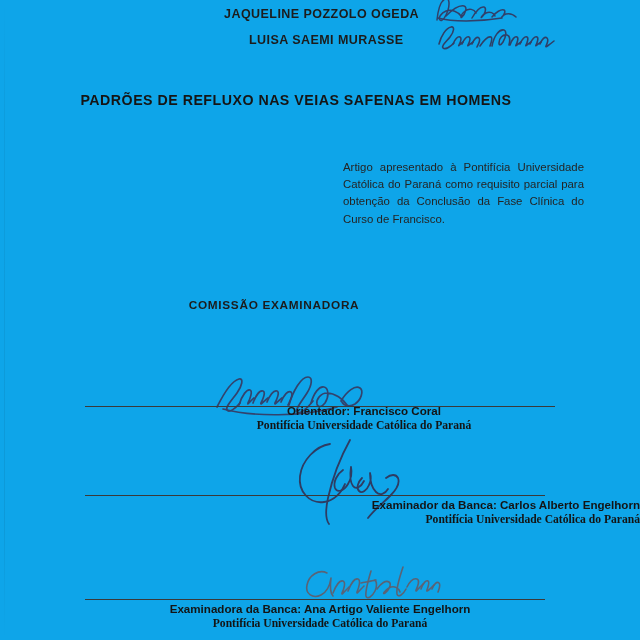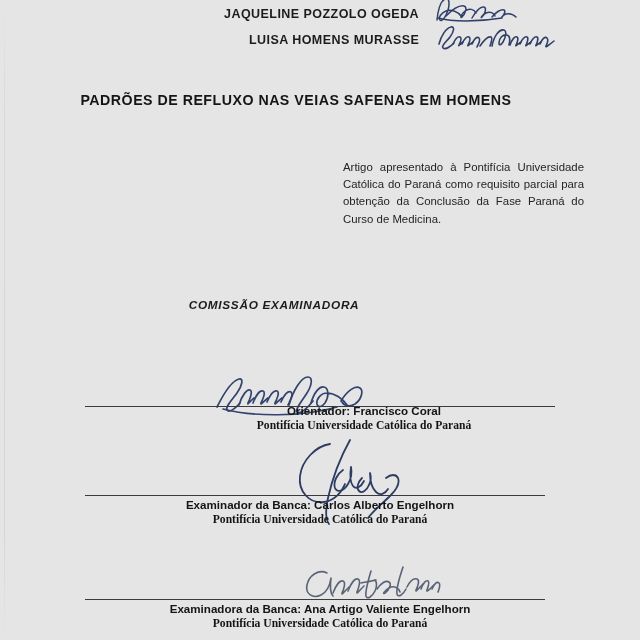--- a/index.html
+++ b/index.html
@@ -13,21 +13,21 @@
     position: relative;
     overflow: hidden;
     font-family: "Liberation Sans", sans-serif;
     color: #1a1a1a;
     -webkit-font-smoothing: antialiased;
   }
 
   .page {
     position: absolute;
     inset: 0;
-    background: #e5e5e5;
+    background: #0ea5e9;
   }
 
   
   .page-edge-left {
     position: absolute;
     left: 4px;
     top: 0;
     width: 1px;
     height: 640px;
     background: linear-gradient(to bottom, rgba(0,0,0,0.0) 0%, rgba(0,0,0,0.05) 18%, rgba(0,0,0,0.07) 82%, rgba(0,0,0,0.0) 100%);
@@ -78,21 +78,20 @@
   .committee-heading {
     position: absolute;
     left: 0;
     top: 298px;
     width: 548px;
     text-align: center;
     font-weight: bold;
     font-size: 11.8px;
     letter-spacing: 0.7px;
     color: #1c1c1c;
-    font-style: italic;
   }
 
   
   .sig-block { position: absolute; }
   .sig-rule {
     position: absolute;
     height: 1px;
     background: #3a3a3a;
   }
   .sig-caption {
@@ -131,21 +130,21 @@
       <g stroke="#31406a" stroke-width="1.5">
         <path d="M5 24 C6 14, 9 5, 13 3 C17 1, 18 7, 16 14 C14 21, 10 26, 8 24 C6 22, 9 17, 14 15 C20 13, 26 16, 29 20"></path>
         <path d="M14 20 C20 14, 27 9, 32 10 C36 11, 33 18, 30 21 C28 23, 29 18, 33 15 C37 12, 42 13, 44 17"></path>
         <path d="M40 22 C44 15, 48 10, 52 11 C55 12, 53 18, 50 21 C48 23, 50 19, 54 17 C58 15, 62 17, 63 20"></path>
         <path d="M60 21 C64 16, 69 13, 72 14 C74 15, 72 19, 70 21 C69 22, 71 19, 74 18 C78 17, 82 19, 84 21"></path>
         <path d="M6 22 C20 26, 46 26, 70 22"></path>
       </g>
     </svg>
   </div>
 
-  <div class="author-line" id="author-2">LUISA HOMENS MURASSE</div>
+  <div class="author-line" id="author-2">LUISA SAEMI MURASSE</div>
 
   <div class="ink" style="left:436px; top:24px;">
     <svg width="126" height="30" viewBox="0 0 126 30">
       <g stroke="#2f3f66" stroke-width="1.6">
         <path d="M3 20 C5 12, 10 4, 15 3 C19 2, 18 8, 14 13 C10 18, 5 22, 7 24 C9 26, 14 23, 18 19"></path>
         <path d="M17 20 C19 15, 22 12, 24 13 C26 14, 24 19, 23 21 C22 23, 24 20, 27 18"></path>
         <path d="M26 20 C28 15, 31 12, 33 13 C35 14, 33 19, 32 21 C31 23, 34 20, 37 18"></path>
         <path d="M36 20 C38 15, 41 12, 43 14 C45 16, 42 21, 41 23"></path>
         <path d="M44 22 C48 16, 52 12, 55 13 C57 14, 55 19, 54 22"></path>
         <path d="M56 22 C58 12, 63 5, 68 6 C71 7, 70 13, 67 18 C65 21, 63 22, 63 19 C63 14, 67 10, 71 11 C74 12, 74 17, 73 21"></path>
@@ -155,21 +154,21 @@
         <path d="M104 20 C106 15, 109 12, 111 14 C113 16, 111 20, 110 22 C109 24, 113 21, 118 17"></path>
       </g>
     </svg>
   </div>
 
   <div class="title-block">
     <div class="title-line">PADRÕES DE REFLUXO NAS VEIAS SAFENAS EM HOMENS</div>
   </div>
 
   <div class="statement">
-    <span>Artigo apresentado à Pontifícia Universidade Católica do Paraná como requisito parcial para obtenção da Conclusão da Fase Paraná do Curso de Medicina.</span>
+    <span>Artigo apresentado à Pontifícia Universidade Católica do Paraná como requisito parcial para obtenção da Conclusão da Fase Clínica do Curso de Francisco.</span>
   </div>
 
   <div class="committee-heading">COMISSÃO EXAMINADORA</div>
 
   <div class="sig-block">
     <div class="ink" style="left:213px; top:371px;">
       <svg width="160" height="48" viewBox="0 0 160 48">
         <g stroke="#33436d" stroke-width="1.7">
           <path d="M4 36 C10 24, 18 10, 26 8 C31 7, 29 15, 24 22 C19 29, 12 36, 14 39 C16 42, 22 38, 27 32"></path>
           <path d="M26 34 C29 24, 34 18, 37 19 C40 20, 37 28, 35 32 C34 35, 37 30, 41 27"></path>
@@ -196,21 +195,21 @@
         <g stroke="#2e3c63" stroke-width="1.8">
           <path d="M42 10 C28 12, 14 26, 12 42 C10 58, 22 70, 36 68 C46 67, 54 58, 57 50"></path>
           <path d="M62 6 C52 24, 44 46, 40 64 C37 78, 38 86, 41 90"></path>
           <path d="M55 36 C49 40, 45 48, 47 54 C49 59, 56 57, 60 50 C63 45, 64 38, 63 33 C62 40, 62 48, 65 52 C68 56, 73 53, 76 47"></path>
           <path d="M74 44 C70 48, 68 54, 71 57 C74 60, 79 56, 81 51 C83 47, 83 42, 82 39 C82 46, 84 54, 88 58 C92 62, 97 60, 100 55"></path>
           <path d="M98 44 C103 40, 108 40, 110 44 C112 49, 108 56, 102 62 C95 69, 86 76, 80 84"></path>
         </g>
       </svg>
     </div>
     <div class="sig-rule" style="left:85px; top:495px; width:460px;"></div>
-    <div class="sig-caption" style="top:497px;">
+    <div class="sig-caption" style="top:497px;text-align:right;">
       <span class="sig-name">Examinador da Banca: Carlos Alberto Engelhorn</span>
       <span class="sig-inst">Pontifícia Universidade Católica do Paraná</span>
     </div>
   </div>
 
   <div class="sig-block">
     <div class="ink" style="left:303px; top:563px;">
       <svg width="140" height="40" viewBox="0 0 140 40">
         <g stroke="#5a6375" stroke-width="1.6">
           <path d="M24 10 C16 6, 6 12, 4 22 C2 31, 10 36, 18 32 C24 29, 27 22, 28 15 C27 23, 27 30, 30 33"></path>

